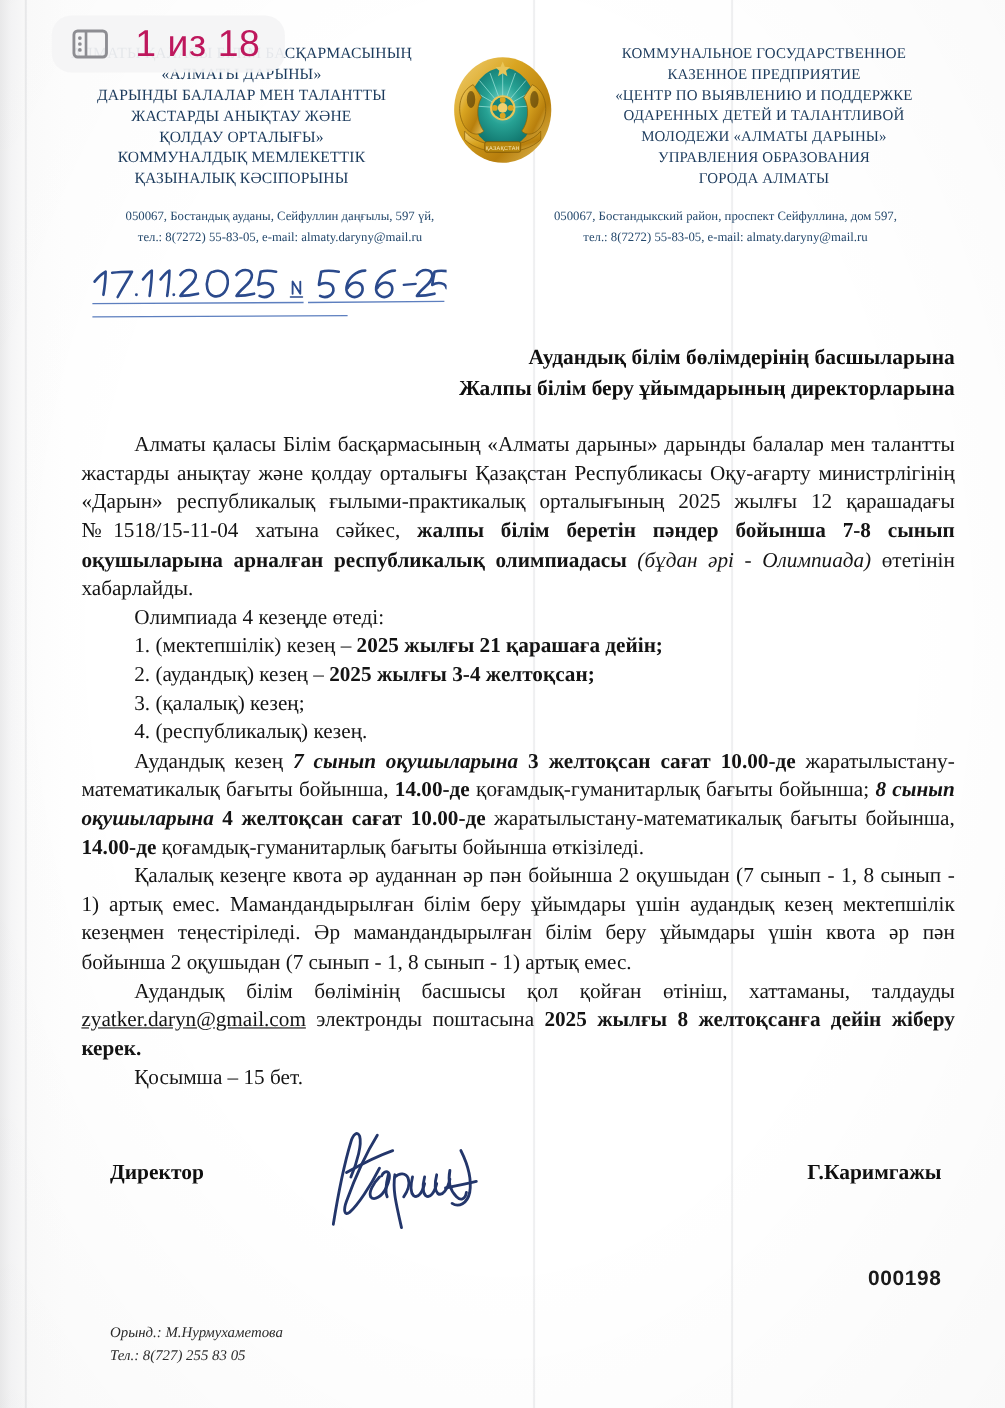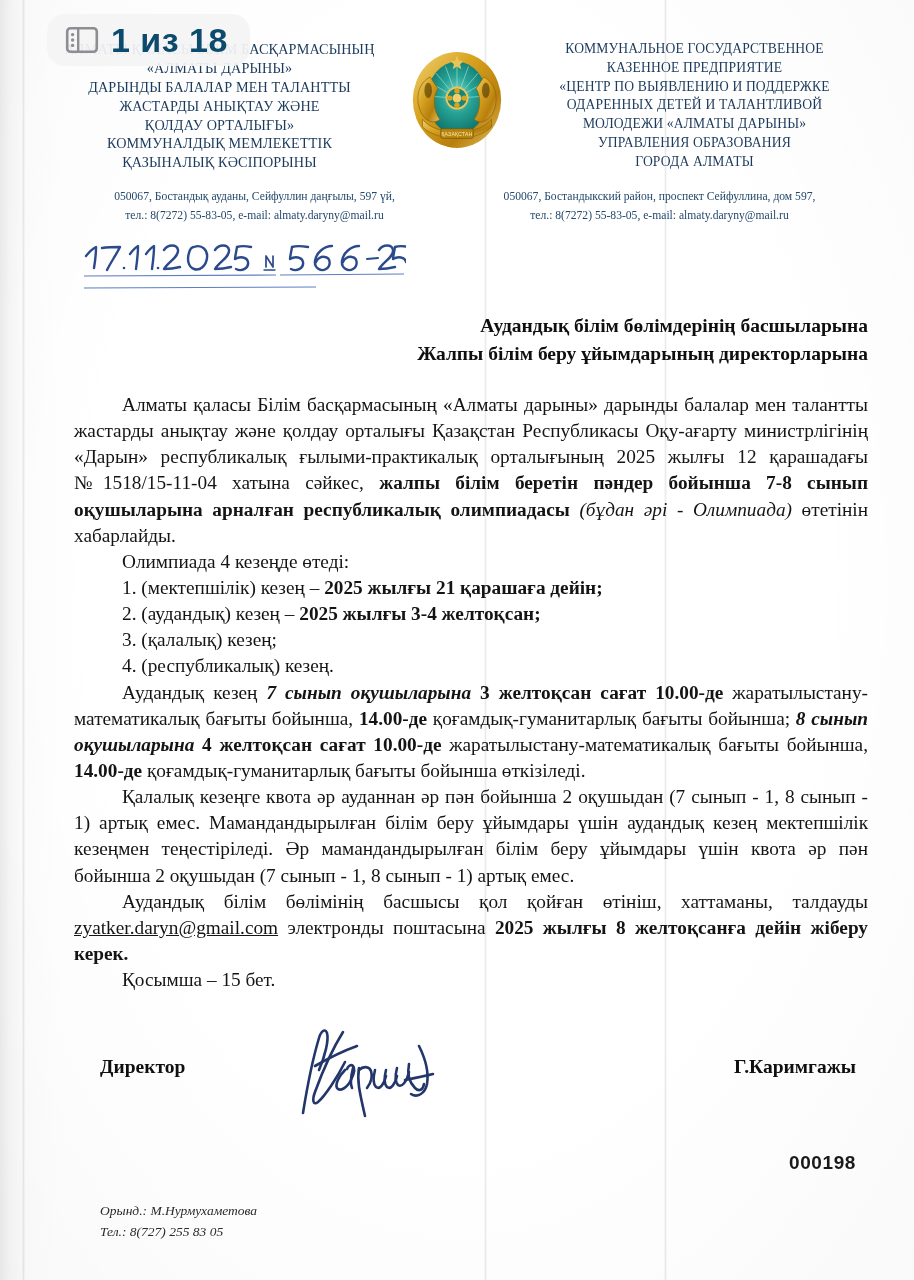--- a/index.html
+++ b/index.html
@@ -62,25 +62,26 @@
   }
   .page-badge .badge-icon {
     display: block;
     width: 34px;
     height: 30px;
     flex: none;
   }
   .page-badge .badge-text {
     font-family: "Liberation Sans", sans-serif;
     font-size: 34px;
-    font-weight: 700;
-    color: #0c4a6e;
+    font-weight: 400;
+    color: #be185d;
     letter-spacing: 0.5px;
     line-height: 1;
     white-space: nowrap;
+    margin-left: 12px;
   }
 
   
   .letterhead {
     position: absolute;
     left: 0;
     right: 0;
     top: 40px;
     display: flex;
     align-items: flex-start;

